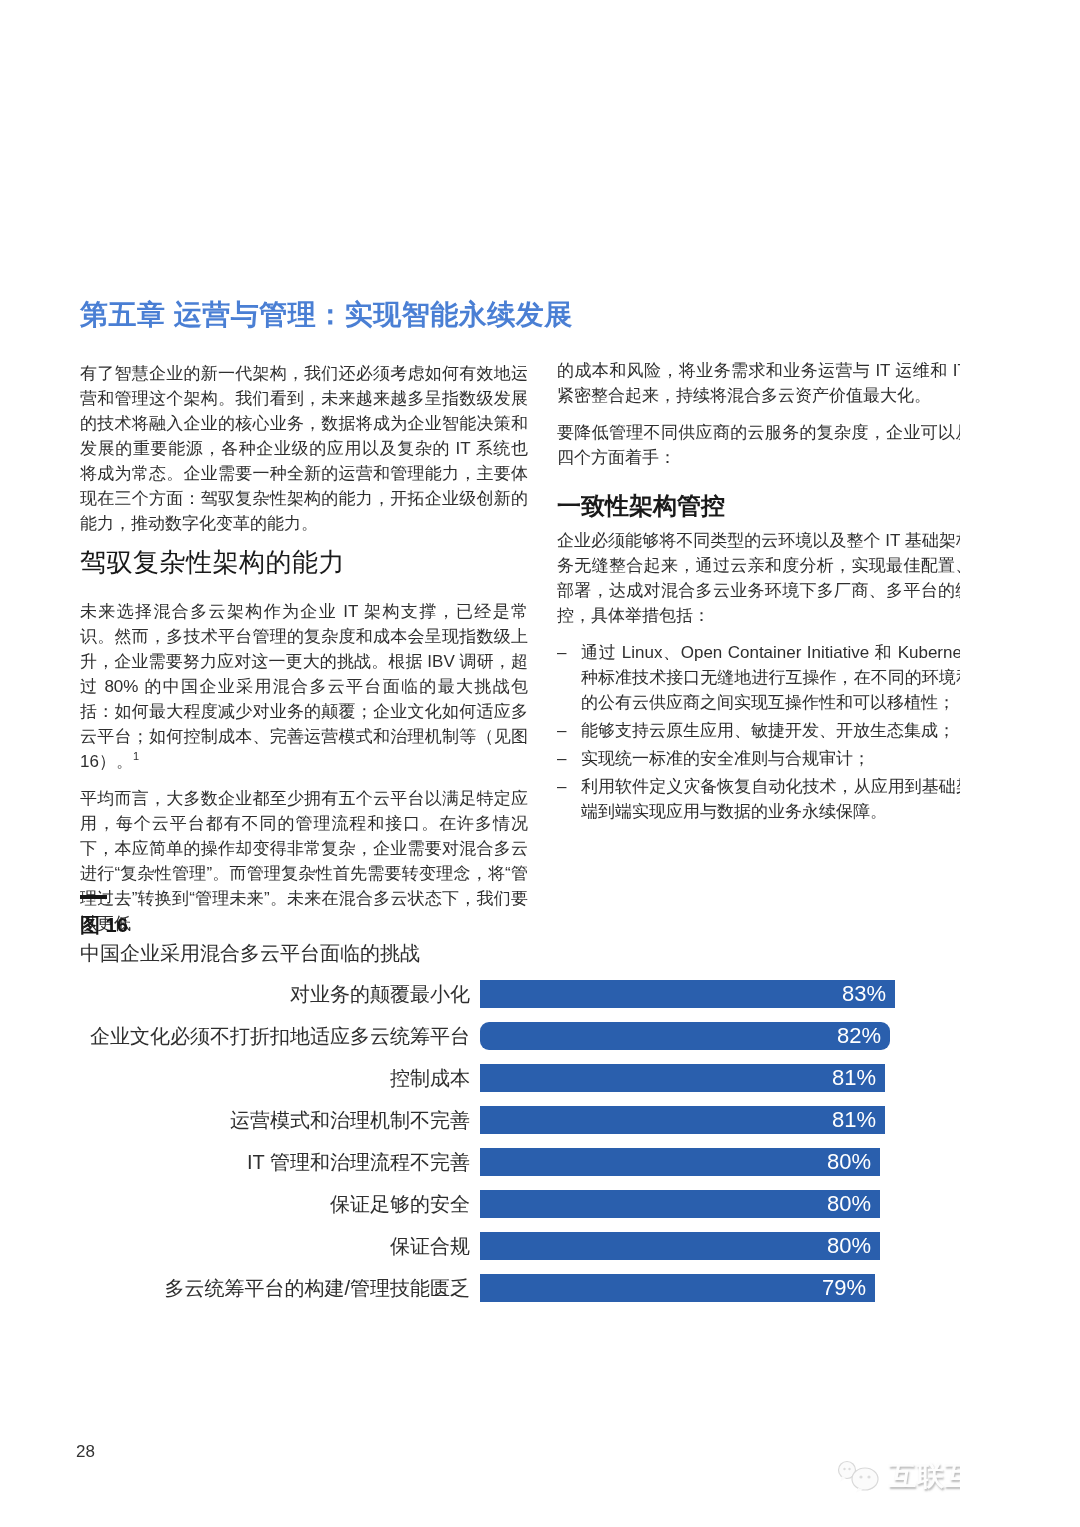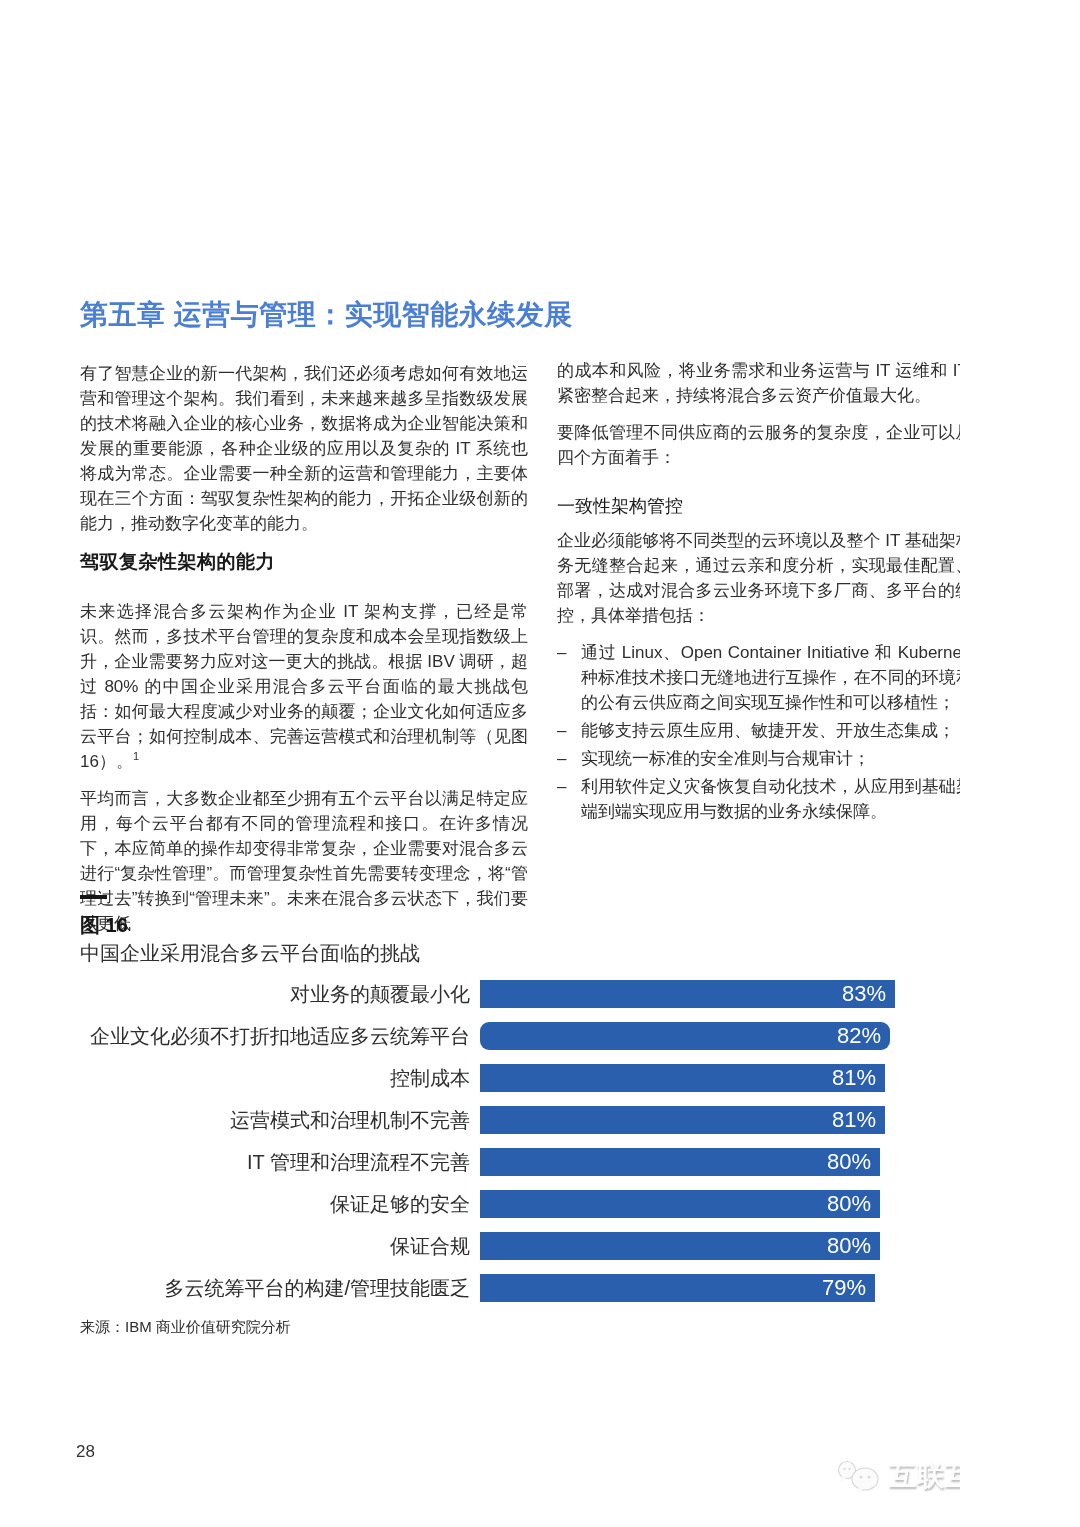--- a/index.html
+++ b/index.html
@@ -22,27 +22,27 @@
   .col-right { left:557px; top:358px; width:450px; }
   .body {
     margin:0 0 12px 0;
     font-size:17px; line-height:25px;
     text-align:justify; text-justify:inter-ideograph;
     color:#2e2e2e;
   }
   .p-tight { margin-bottom:8px; }
   .section-heading {
     margin:0 0 19px 0;
-    font-size:19px; line-height:36px; font-weight:700;
+    font-size:26px; line-height:36px; font-weight:400;
     color:#191919; letter-spacing:0.5px;
   }
   .subheading {
     margin:23px 0 9px 0;
     font-family:"Liberation Serif","DejaVu Serif",serif;
-    font-size:18px; line-height:26px; font-weight:400;
+    font-size:24px; line-height:26px; font-weight:700;
     color:#191919;
   }
   .bullets { list-style:none; margin:0; padding:0; }
   .bullets li {
     display:flex; margin:0 0 3px 0;
     font-size:17px; line-height:25px; text-align:justify;
   }
   .bullets li .dash { flex:0 0 24px; }
   .bullets li .btxt { flex:1; }
   sup.fn { font-size:11px; line-height:0; vertical-align:super; }
@@ -181,21 +181,20 @@
         </div>
         <div class="chart-row">
           <div class="chart-label">多云统筹平台的构建/管理技能匮乏</div>
           <div class="chart-bar-area">
             <div class="chart-bar" style="width: 79%;">
               <span class="chart-value">79%</span>
             </div>
           </div>
         </div>
       </div>
-    <div class="fig-source">来源：IBM 商业价值研究院分析</div>
   </div>
 
   <div class="page-number">28</div>
 
   <div class="watermark">
     <svg class="wm-icon" width="46" height="36" viewBox="0 0 46 36">
       <g fill="#fbfbfb" stroke="#d9d9d9" stroke-width="1.2">
         <circle cx="11" cy="12" r="8.5"></circle>
         <path d="M6 18 L4 24 L10 20 Z" stroke="none"></path>
         <ellipse cx="29" cy="21" rx="13" ry="11"></ellipse>

